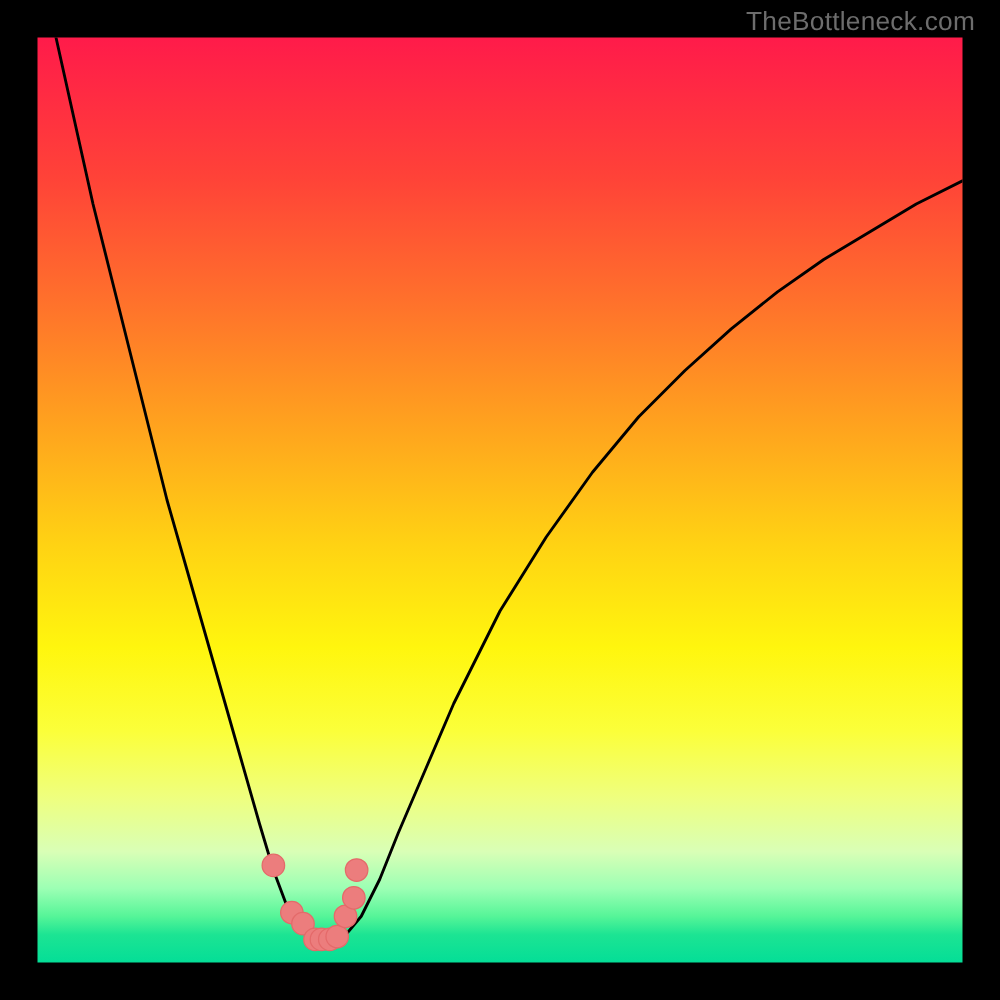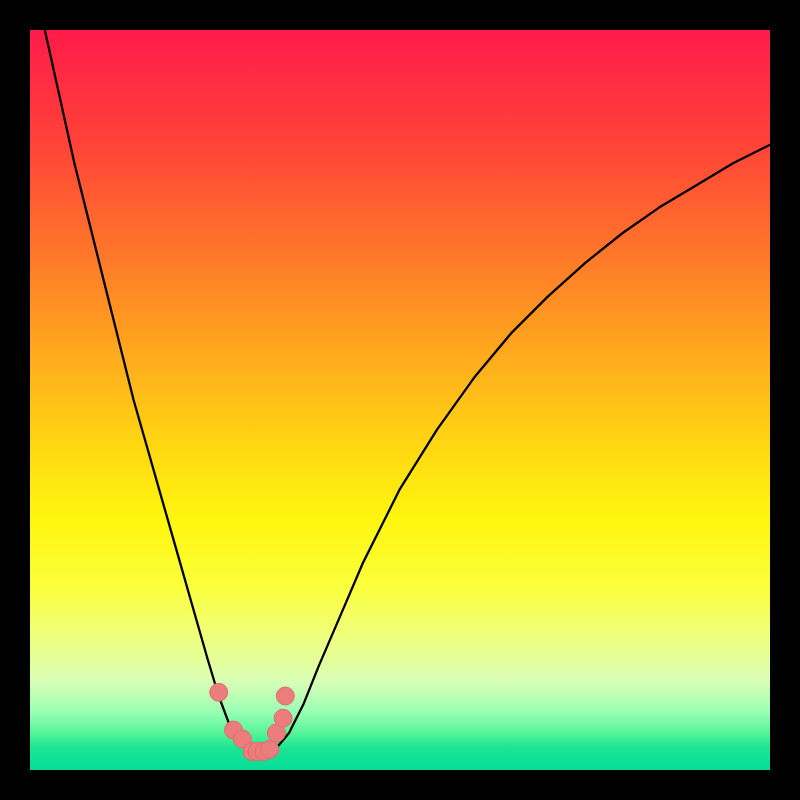--- a/index.html
+++ b/index.html
@@ -54,20 +54,21 @@
     left: 0;
     top: 0;
     width: 740px;
     height: 740px;
   }
 </style>
 </head>
 <body>
 
 <div class="frame">
+  <div class="watermark">TheBottleneck.com</div>
   <div class="plot-area">
     <svg class="curve" viewBox="0 0 740 740" preserveAspectRatio="none">
       <path id="curve-path" fill="none" stroke="#000000" stroke-width="2.3" stroke-linejoin="round" stroke-linecap="round" d="M0.00 -59.20 L14.80 0.00 L29.60 66.60 L44.40 133.20 L59.20 192.40 L74.00 251.60 L88.80 310.80 L103.60 370.00 L118.40 421.80 L133.20 473.60 L148.00 525.40 L162.80 577.20 L177.60 629.00 L188.70 666.00 L199.80 695.60 L210.90 714.10 L222.00 723.72 L229.40 723.72 L236.80 722.24 L247.90 716.32 L259.00 703.00 L273.80 673.40 L288.60 636.40 L310.80 584.60 L333.00 532.80 L370.00 458.80 L407.00 399.60 L444.00 347.80 L481.00 303.40 L518.00 266.40 L555.00 233.10 L592.00 203.50 L629.00 177.60 L666.00 155.40 L703.00 133.20 L740.00 114.70"></path>
       <g id="markers">
           <circle cx="188.70" cy="662.30" r="9" fill="#ec7d7d" stroke="#e46a6a" stroke-width="1"></circle>
           <circle cx="203.50" cy="700.04" r="9" fill="#ec7d7d" stroke="#e46a6a" stroke-width="1"></circle>
           <circle cx="212.38" cy="708.92" r="9" fill="#ec7d7d" stroke="#e46a6a" stroke-width="1"></circle>
           <circle cx="222.00" cy="721.50" r="9" fill="#ec7d7d" stroke="#e46a6a" stroke-width="1"></circle>
           <circle cx="227.18" cy="721.50" r="9" fill="#ec7d7d" stroke="#e46a6a" stroke-width="1"></circle>
           <circle cx="233.84" cy="721.50" r="9" fill="#ec7d7d" stroke="#e46a6a" stroke-width="1"></circle>

